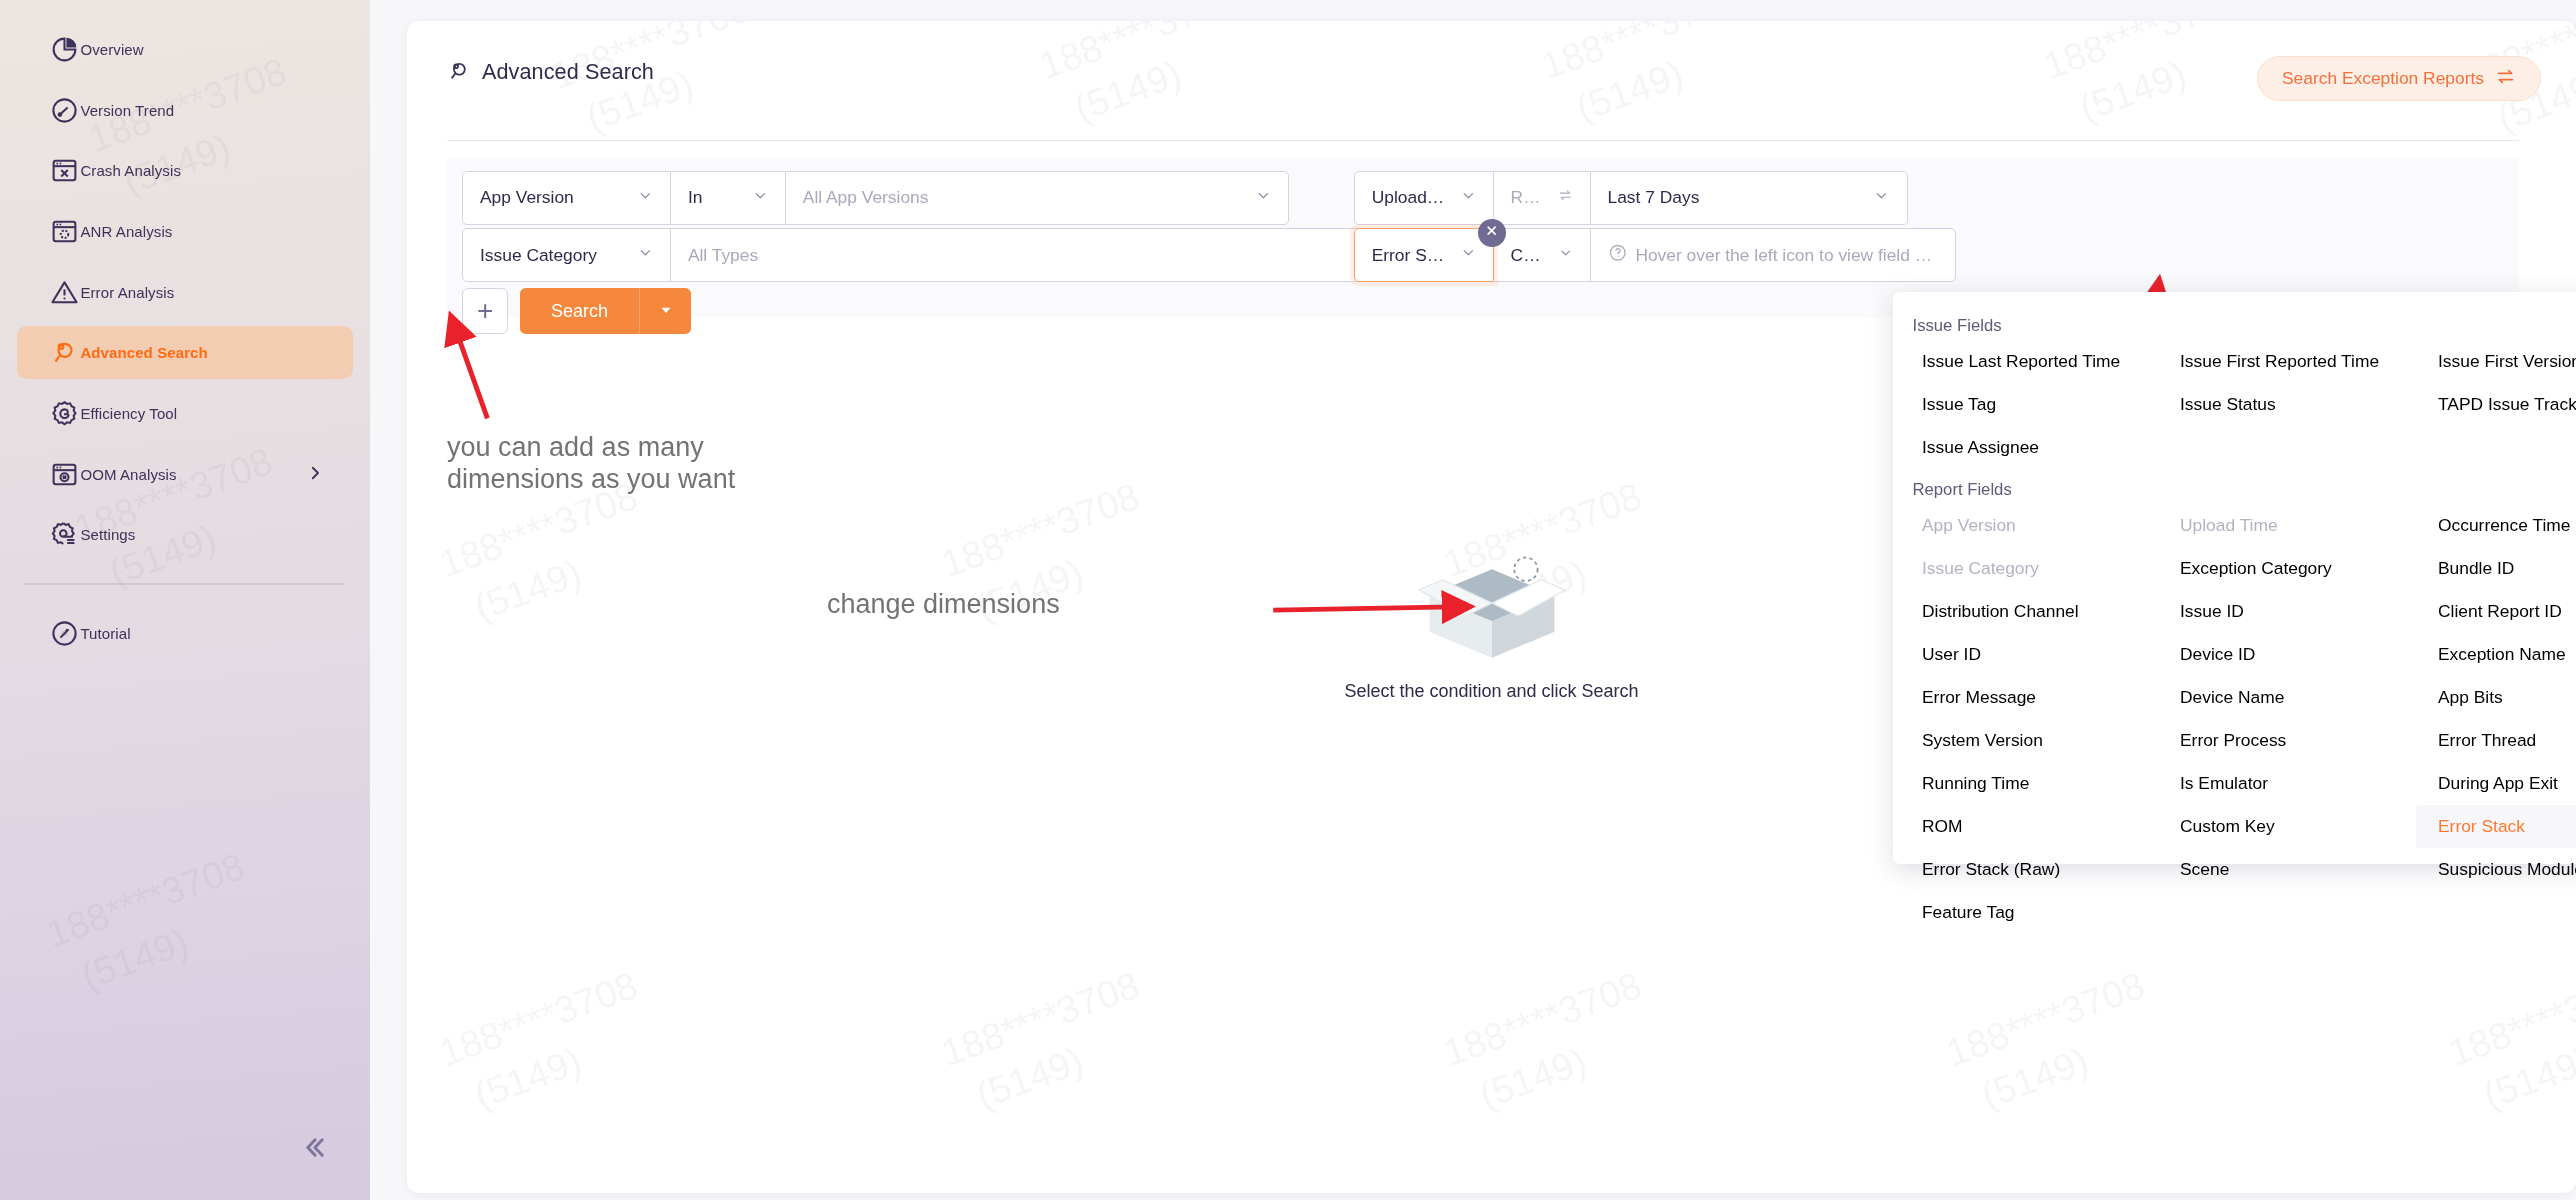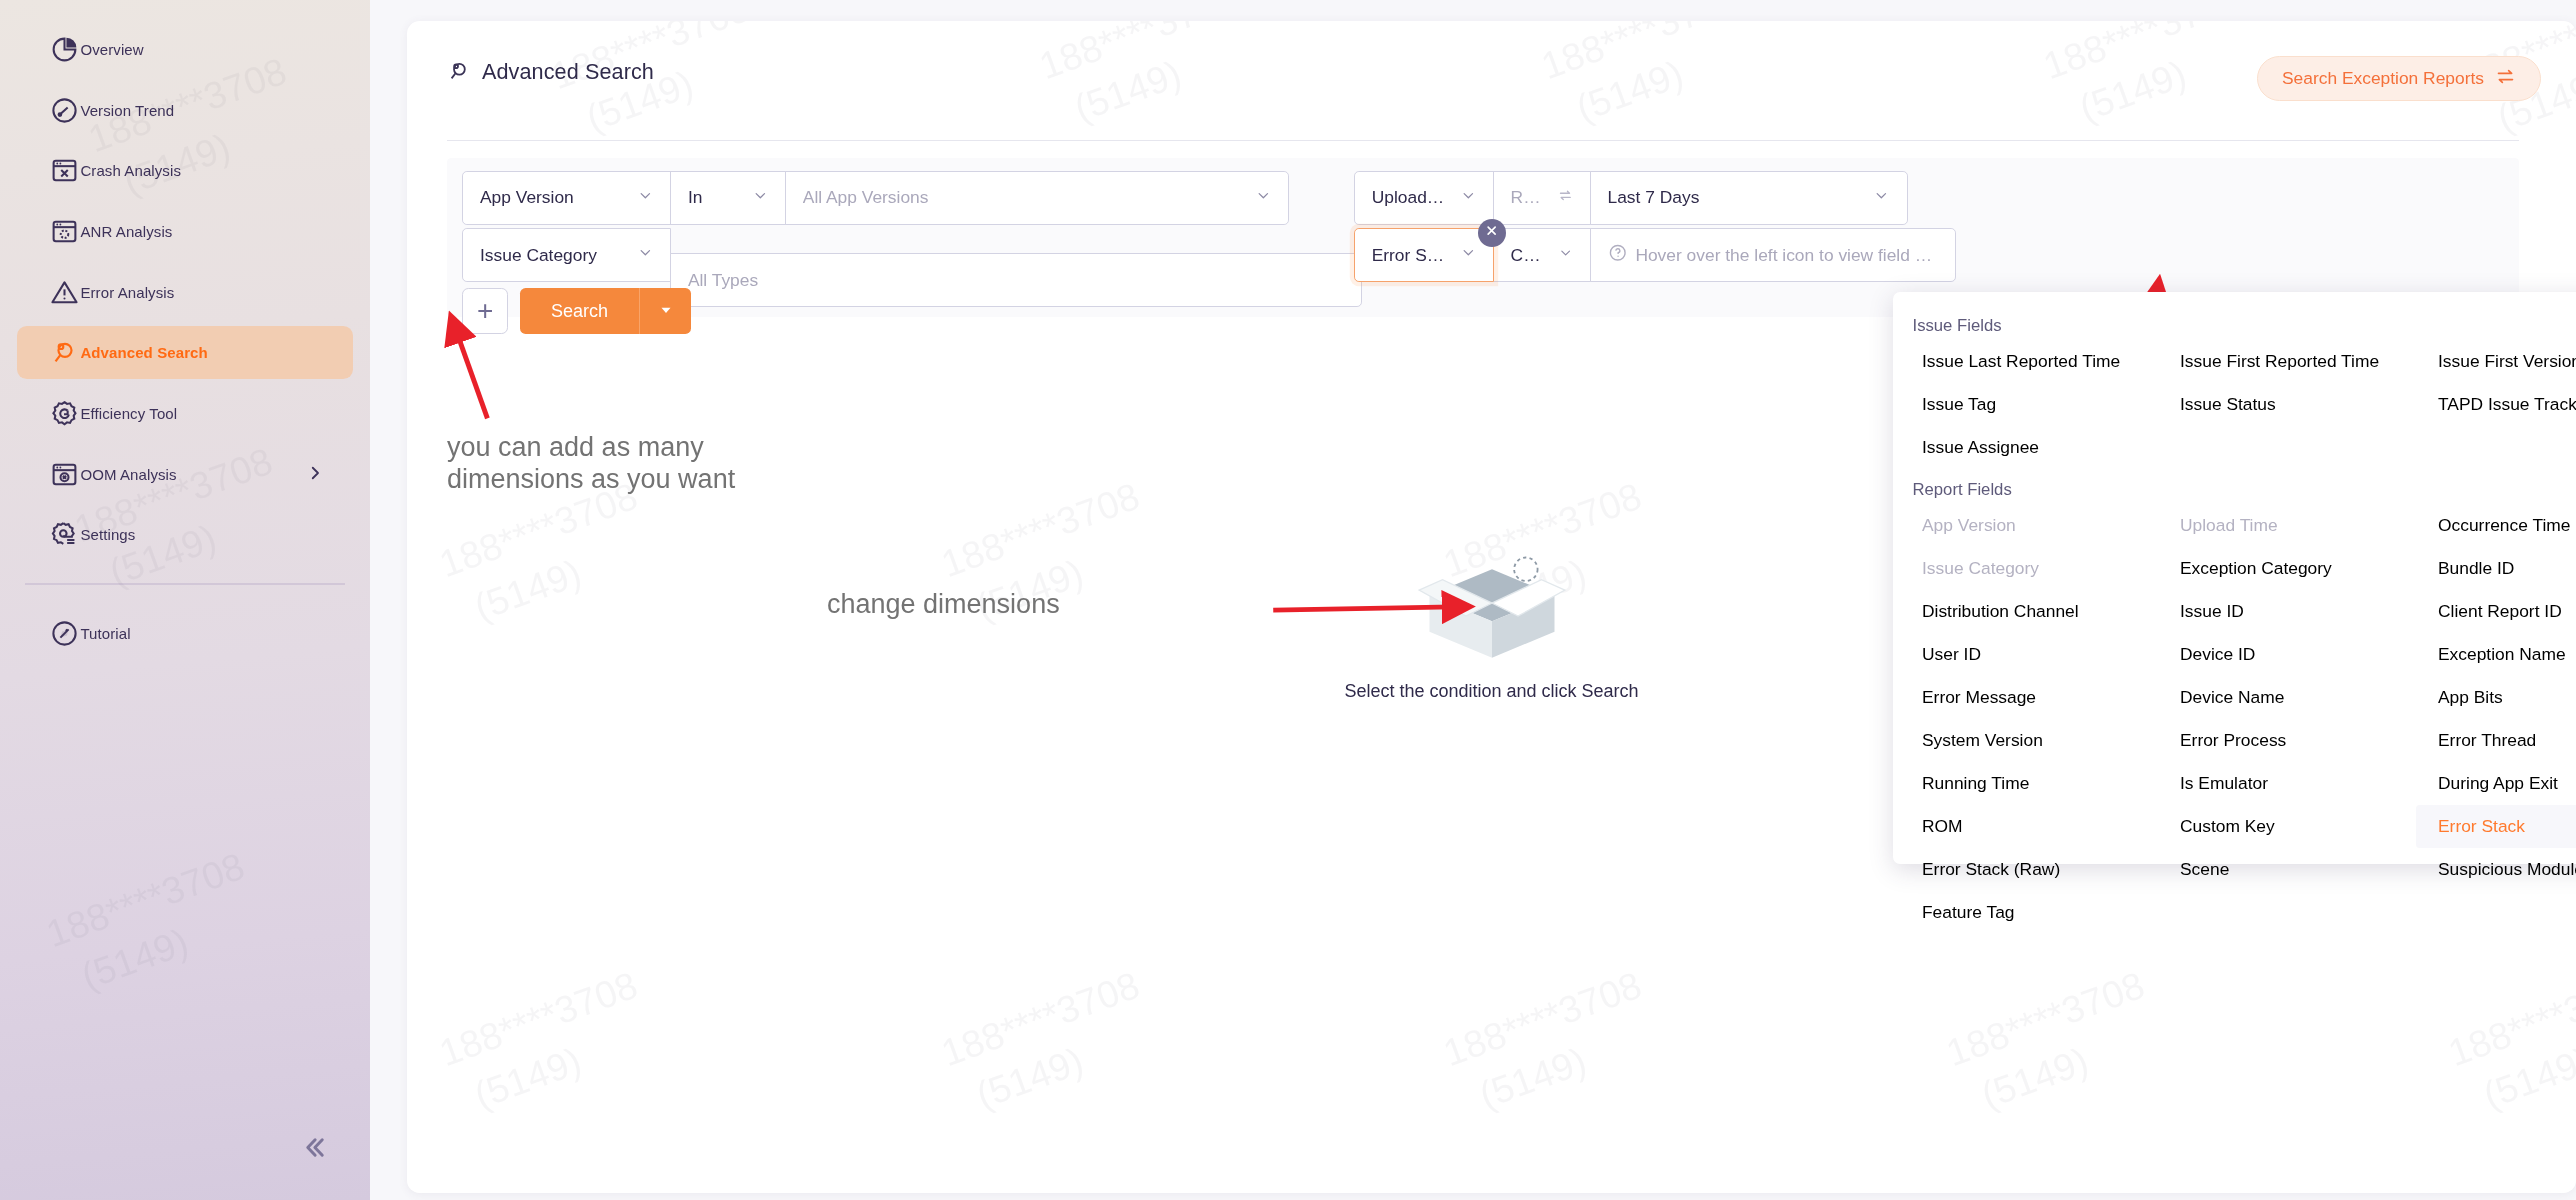--- a/index.html
+++ b/index.html
@@ -418,21 +418,21 @@
 
       <div class="fl-row" style="top:70px; left:15.3px;">
         <div class="ctl sel-left" style="width:209px;">
           <span class="txt">Issue Category</span>
           <span class="cv">
             <svg width="16.7" height="16.7" viewBox="0 0 24 24" fill="none" stroke="#8d8aa5" stroke-width="1.8" stroke-linecap="round" stroke-linejoin="round">
                 <path d="M6 9.5l6 6 6-6"></path>
               </svg>
           </span>
         </div>
-        <div class="ctl sel-right" style="width:692px;margin-top:25px;">
+        <div class="ctl sel-right" style="width:692px;">
           <span class="txt ph">All Types</span>
         </div>
       </div>
 
       <div class="fl-row" style="top:70px; left:907px;">
         <div class="ctl sel-left focus-orange" style="width:140px;">
           <span class="txt">Error Stack</span>
           <span class="cv">
             <svg width="16.7" height="16.7" viewBox="0 0 24 24" fill="none" stroke="#8d8aa5" stroke-width="1.8" stroke-linecap="round" stroke-linejoin="round">
                 <path d="M6 9.5l6 6 6-6"></path>

